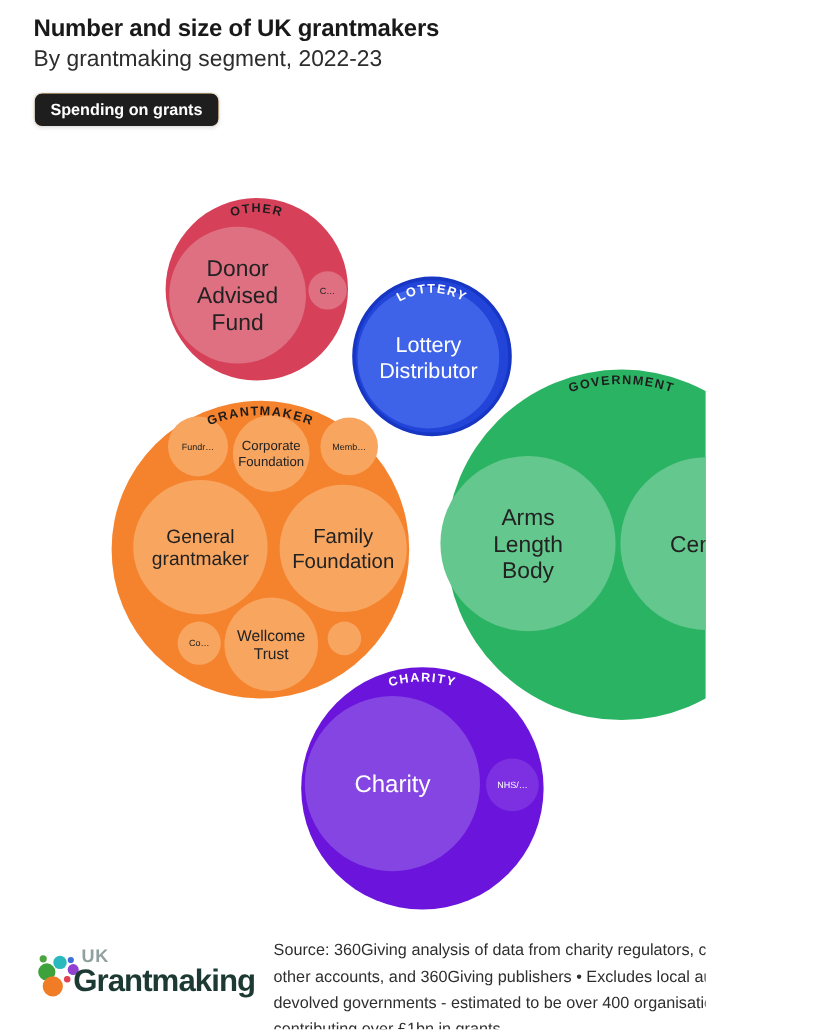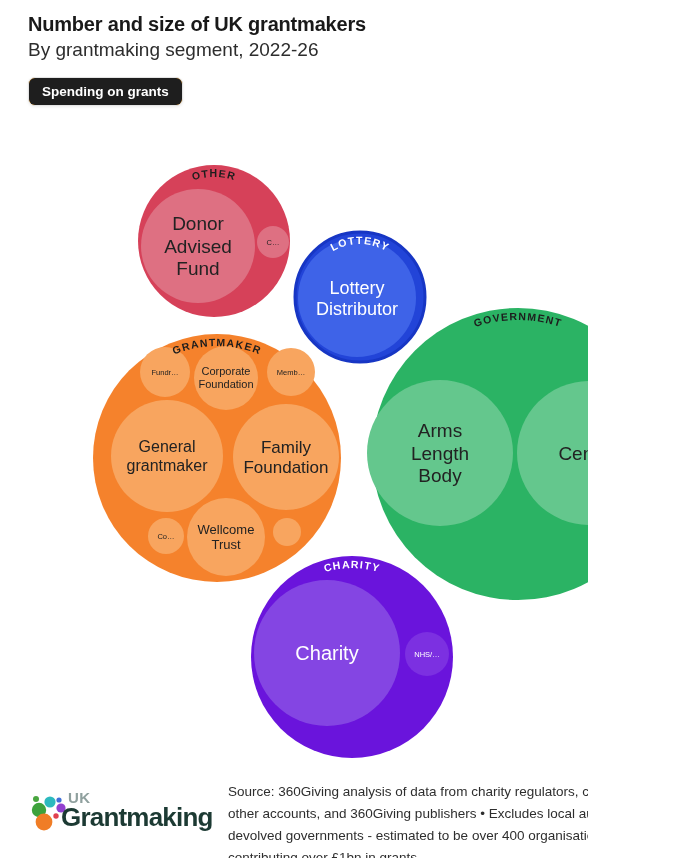--- a/index.html
+++ b/index.html
@@ -34,21 +34,21 @@
     font-size:13.5px;line-height:1.62;color:#2e2e2e;font-weight:400;
   }
 </style>
 </head>
 <body>
 
 <div class="page">
 
   <div class="header">
     <div class="title">Number and size of UK grantmakers</div>
-    <div class="subtitle">By grantmaking segment, 2022-26</div>
+    <div class="subtitle">By grantmaking segment, 2022-23</div>
     <div class="toggle">
       <div class="toggle-option active">Spending on grants</div>
     </div>
   </div>
 
   <svg class="chart-svg" viewBox="0 0 700 858" xmlns="http://www.w3.org/2000/svg">
       <g>
         <circle cx="214" cy="241" r="76" fill="#D64159"></circle>
         <circle cx="198" cy="246" r="57" fill="#DE7082"></circle>
         <text text-anchor="middle" fill="#222222" font-size="19"><tspan x="198" y="230.23000000000002">Donor</tspan><tspan x="198" y="252.65">Advised</tspan><tspan x="198" y="275.07">Fund</tspan></text>

